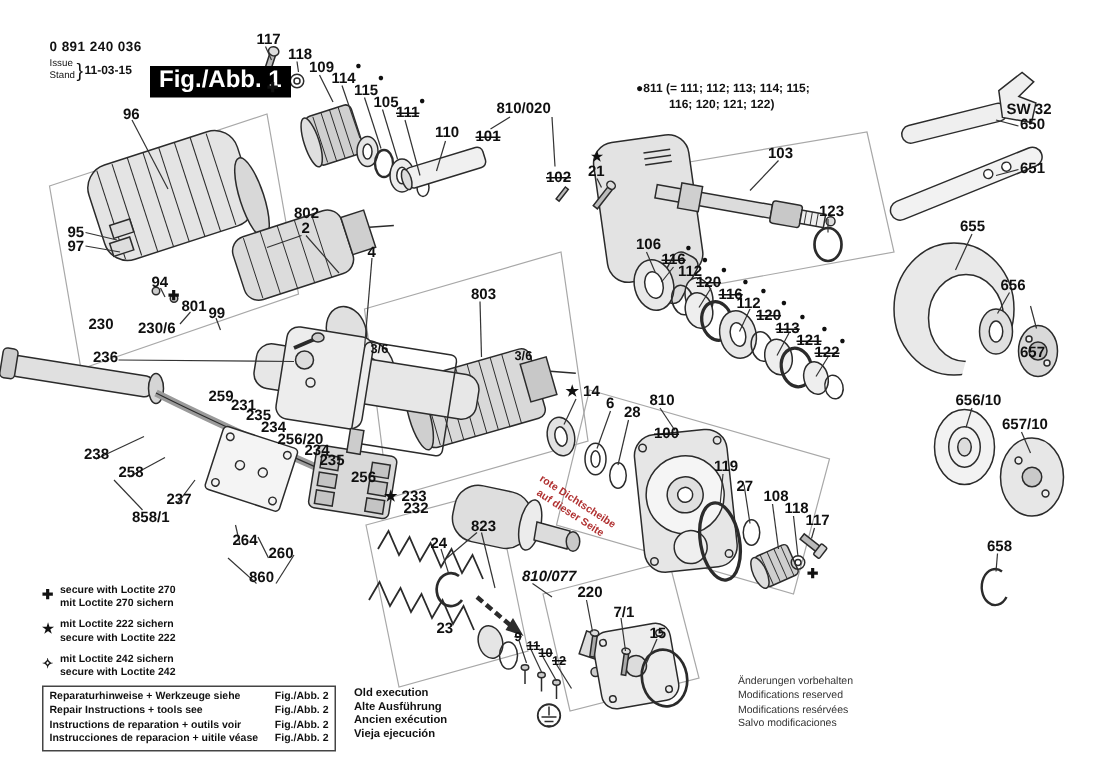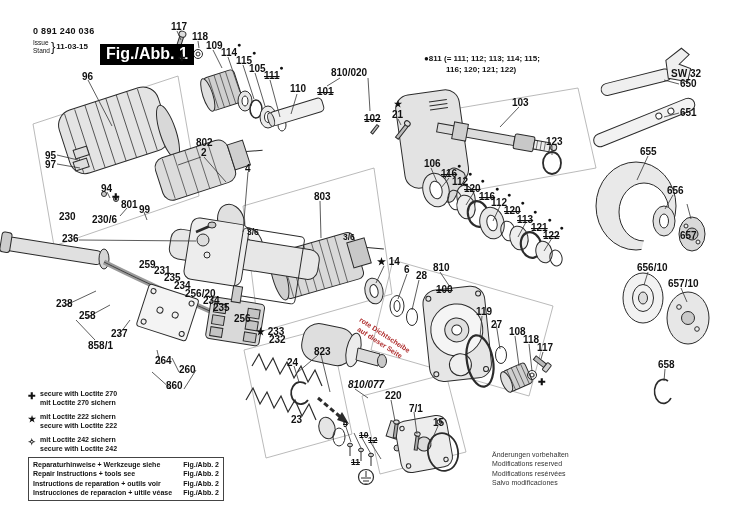--- a/index.html
+++ b/index.html
@@ -475,20 +475,26 @@
     <div class="row">
       <span>Instructions de reparation + outils voir</span>
       <span class="fig">Fig./Abb. 2</span>
     </div>
     <div class="row">
       <span>Instrucciones de reparacion + uitile véase</span>
       <span class="fig">Fig./Abb. 2</span>
     </div>
   </div>
 
+  <div class="oldexec">
+    <div>Old execution</div>
+    <div>Alte Ausführung</div>
+    <div>Ancien exécution</div>
+    <div>Vieja ejecución</div>
+  </div>
 
   <div class="footnote">
     <div>Änderungen vorbehalten</div>
     <div>Modifications reserved</div>
     <div>Modifications resérvées</div>
     <div>Salvo modificaciones</div>
   </div>
 
   <div id="labels-layer">
       <span class="plabel" style="left: 82px; top: 72px;">96</span>
@@ -553,21 +559,21 @@
       <span class="plabel" style="left: 56px; top: 299px;">238</span>
       <span class="plabel" style="left: 79px; top: 311px;">258</span>
       <span class="plabel" style="left: 111px; top: 329px;">237</span>
       <span class="plabel" style="left: 88px; top: 341px;">858/1</span>
       <span class="plabel" style="left: 155px; top: 356px;">264</span>
       <span class="plabel" style="left: 179px; top: 365px;">260</span>
       <span class="plabel" style="left: 166px; top: 381px;">860</span>
       <span class="plabel" style="left: 314px; top: 347px;">823</span>
       <span class="plabel" style="left: 291px; top: 415px;">23</span>
       <span class="plabel struck sm" style="left: 343px; top: 420px;">9</span>
-      <span class="plabel struck sm" style="left: 351px; top: 426px; margin-top: 32px;">11</span>
+      <span class="plabel struck sm" style="left: 351px; top: 426px;">11</span>
       <span class="plabel struck sm" style="left: 359px; top: 431px;">10</span>
       <span class="plabel struck sm" style="left: 368px; top: 436px;">12</span>
       <span class="plabel" style="left: 348px; top: 380px; font-style: italic;">810/077</span>
       <span class="plabel" style="left: 385px; top: 391px;">220</span>
       <span class="plabel" style="left: 409px; top: 404px;">7/1</span>
       <span class="plabel" style="left: 433px; top: 418px;">15</span>
       <span class="plabel" style="left: 377px; top: 257px;">★&nbsp;14</span>
       <span class="plabel" style="left: 404px; top: 265px;">6</span>
       <span class="plabel" style="left: 416px; top: 271px;">28</span>
       <span class="plabel" style="left: 433px; top: 263px;">810</span>

